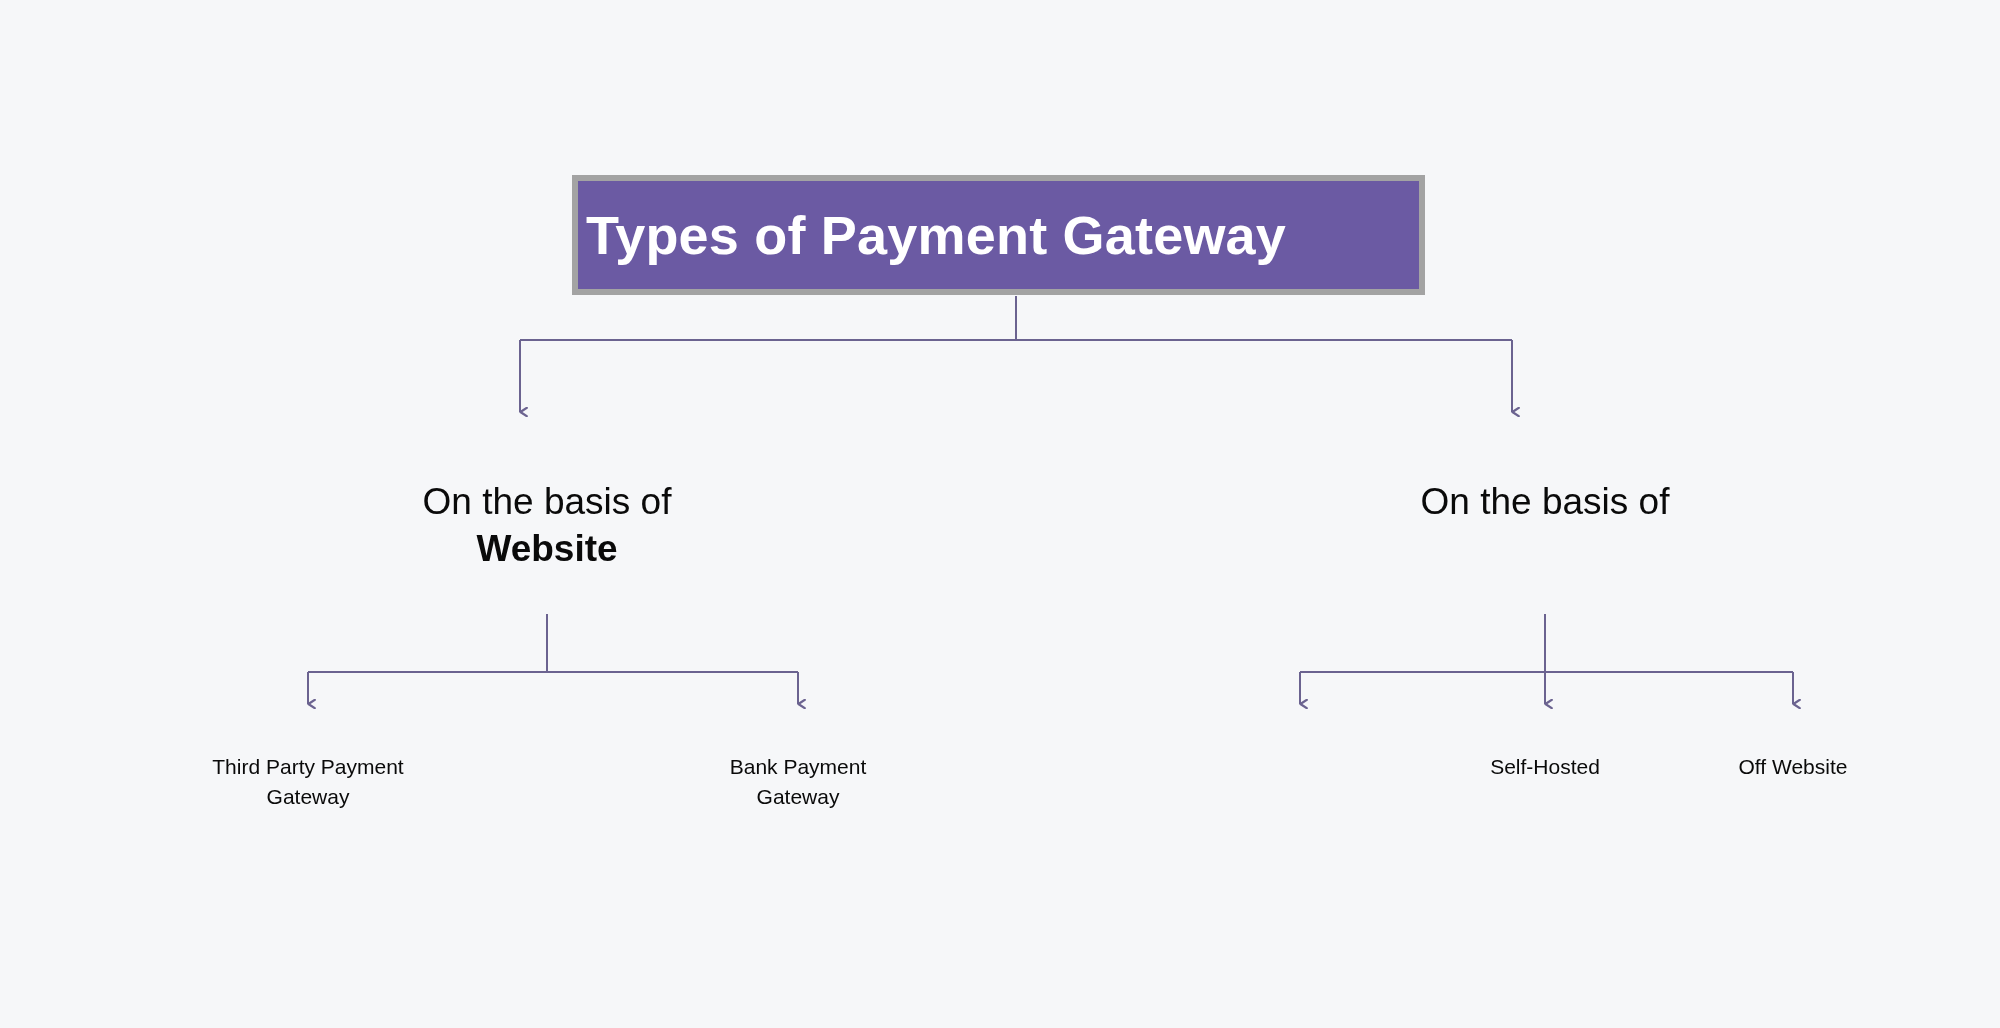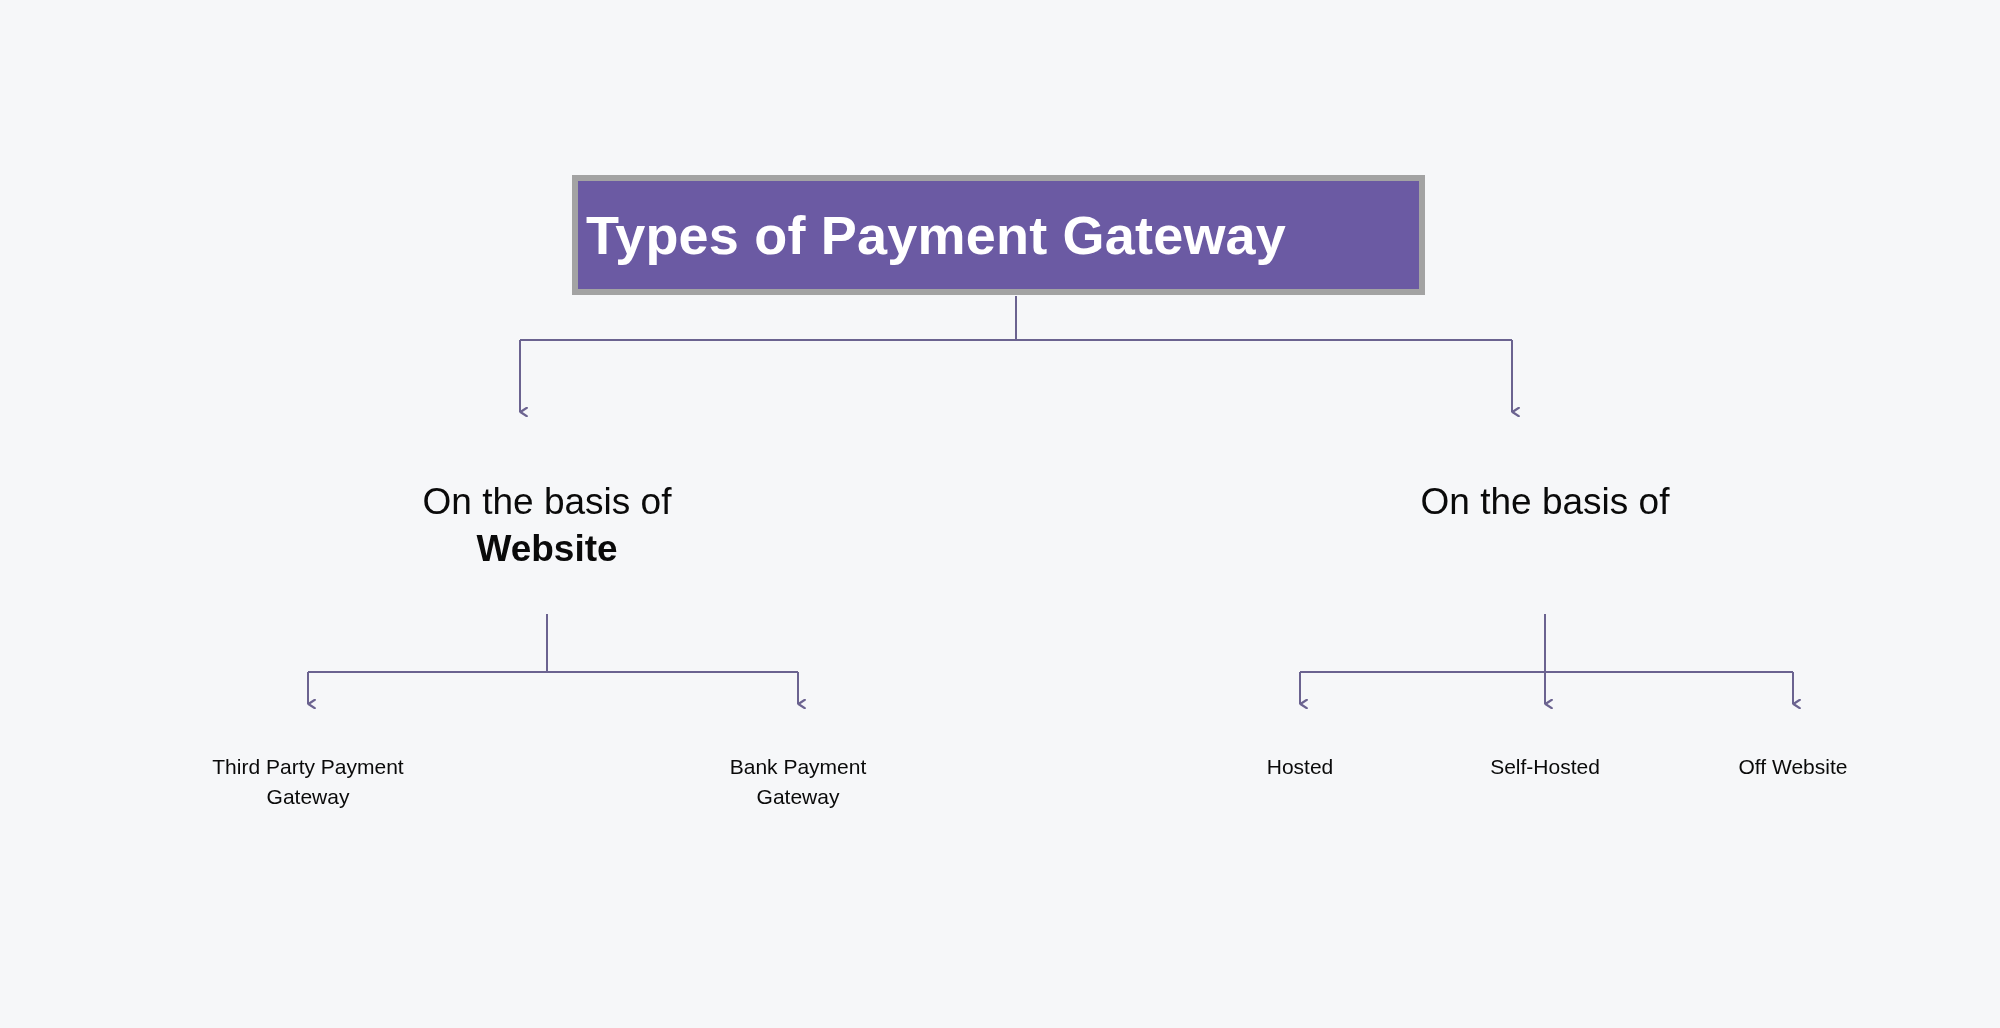--- a/index.html
+++ b/index.html
@@ -152,23 +152,20 @@
   <div class="leaf-label" id="leaf-third-party">
     <span class="leaf-line">Third Party Payment</span>
     <span class="leaf-line">Gateway</span>
   </div>
 
   <div class="leaf-label" id="leaf-bank">
     <span class="leaf-line">Bank Payment</span>
     <span class="leaf-line">Gateway</span>
   </div>
 
-  <div class="leaf-label" id="leaf-hosted">
-    <span class="leaf-line">Hosted</span>
-  </div>
 
   <div class="leaf-label" id="leaf-self-hosted">
     <span class="leaf-line">Self-Hosted</span>
   </div>
 
   <div class="leaf-label" id="leaf-off-website">
     <span class="leaf-line">Off Website</span>
   </div>
 
 </div>

